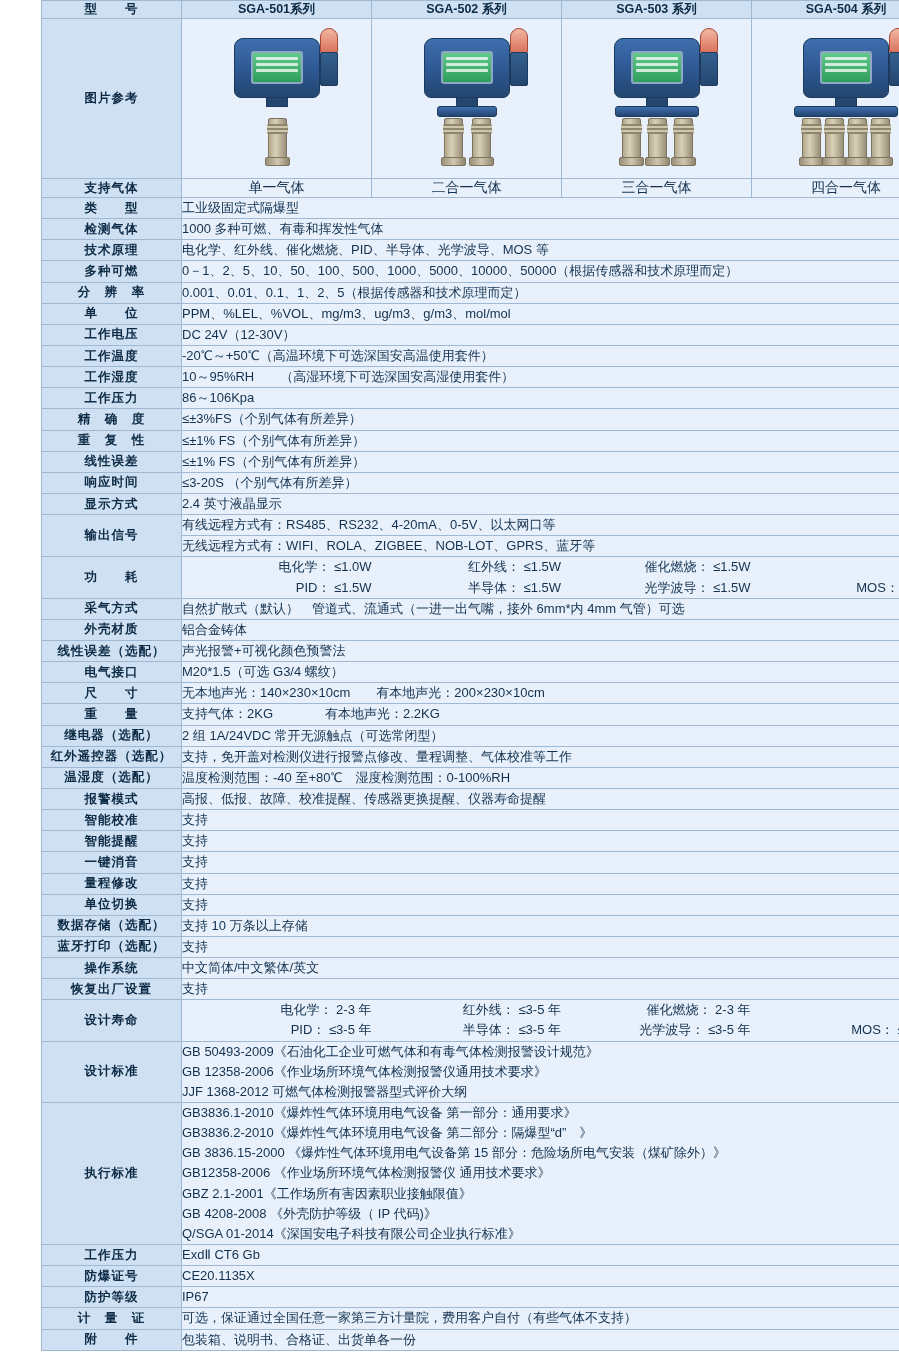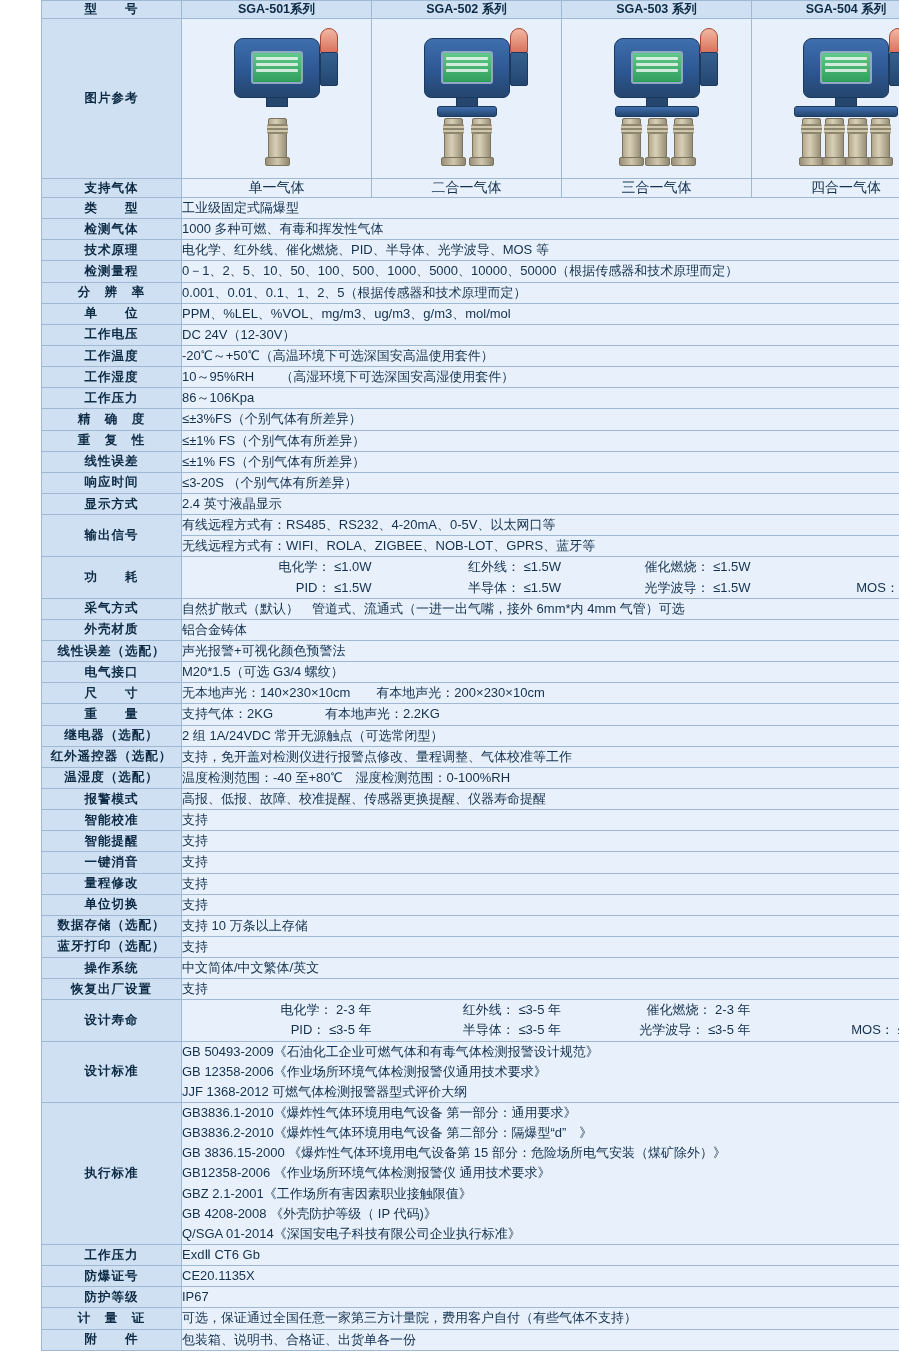--- a/index.html
+++ b/index.html
@@ -299,21 +299,21 @@
   </tr>
   <tr>
     <td class="label-cell">检测气体</td>
     <td class="value-cell" colspan="4">1000 多种可燃、有毒和挥发性气体</td>
   </tr>
   <tr>
     <td class="label-cell">技术原理</td>
     <td class="value-cell" colspan="4">电化学、红外线、催化燃烧、PID、半导体、光学波导、MOS 等</td>
   </tr>
   <tr>
-    <td class="label-cell">检测量程</td>
+    <td class="label-cell">多种可燃</td>
     <td class="value-cell" colspan="4">0－1、2、5、10、50、100、500、1000、5000、10000、50000（根据传感器和技术原理而定）</td>
   </tr>
   <tr>
     <td class="label-cell">分　辨　率</td>
     <td class="value-cell" colspan="4">0.001、0.01、0.1、1、2、5（根据传感器和技术原理而定）</td>
   </tr>
   <tr>
     <td class="label-cell">单　　位</td>
     <td class="value-cell" colspan="4">PPM、%LEL、%VOL、mg/m3、ug/m3、g/m3、mol/mol</td>
   </tr>

